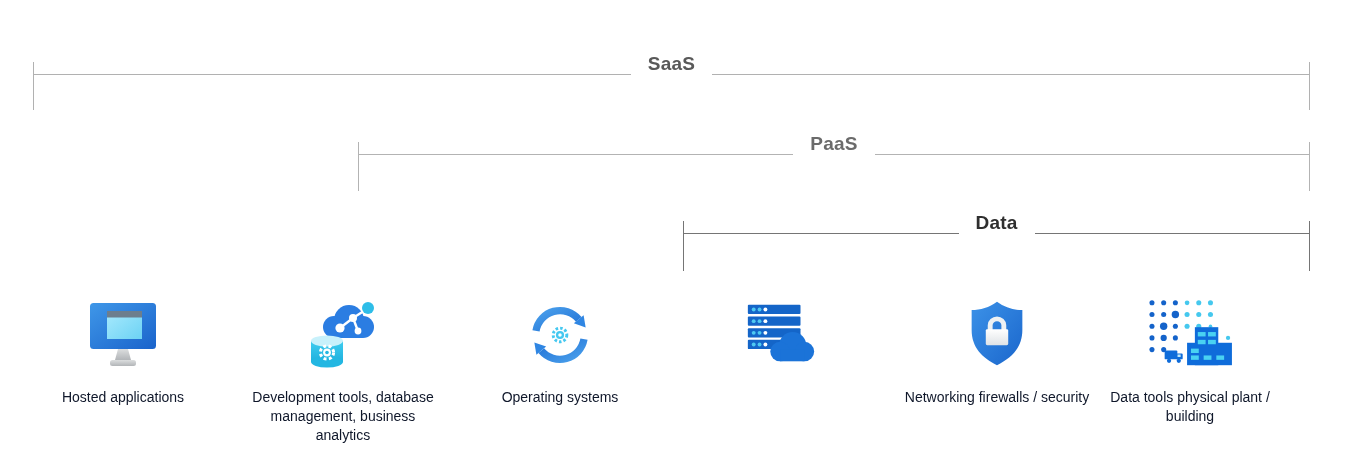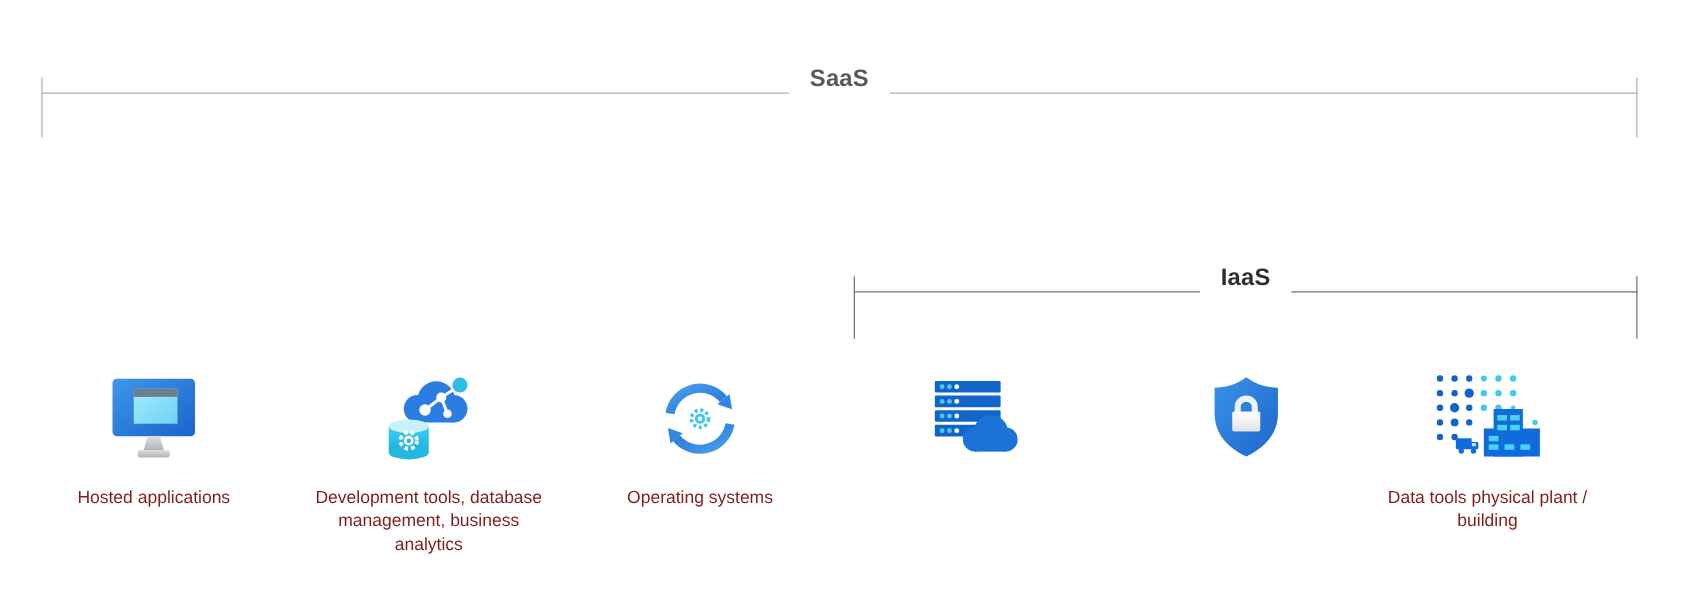--- a/index.html
+++ b/index.html
@@ -21,21 +21,21 @@
   #bracket-saas .vert{height:48px;}
   #bracket-paas{left:358px;top:101px;width:952px;}
   #bracket-paas .vert{height:49px;}
   #bracket-iaas{left:683px;top:180px;width:627px;}
   #bracket-iaas .vert{height:50px;}
   #bracket-iaas .seg{border-top-width:1.8px;}
   #bracket-iaas .vert{border-left-width:1.8px;}
   
   .item{position:absolute;top:288px;text-align:center;}
   .icon-box{height:92px;display:flex;align-items:center;justify-content:center;}
-  .item-label{margin:8px auto 0;font-size:14px;line-height:19px;color:#7f1d1d;}
+  .item-label{margin:8px auto 0;font-size:14px;line-height:19px;color:#0f172a;}
   #item-0{left:18px;width:210px;}
   #item-1{left:238px;width:210px;}
   #item-1 .item-label{max-width:196px;}
   #item-2{left:455px;width:210px;}
   #item-3{left:676px;width:210px;}
   #item-4{left:882px;width:230px;}
   #item-5{left:1078px;width:224px;}
   #item-5 .item-label{max-width:202px;}
 </style>
 </head>
@@ -44,24 +44,31 @@
 <div id="canvas">
 
   <div class="bracket" id="bracket-saas" style="--lc: #b1b1b1;">
     <span class="seg"></span>
     <span class="blabel" style="color: rgb(89, 89, 89);">SaaS</span>
     <span class="seg"></span>
     <span class="vert left"></span>
     <span class="vert right"></span>
   </div>
 
+  <div class="bracket" id="bracket-paas" style="--lc: #b3b3b3;">
+    <span class="seg"></span>
+    <span class="blabel" style="color: rgb(107, 107, 107);">PaaS</span>
+    <span class="seg"></span>
+    <span class="vert left"></span>
+    <span class="vert right"></span>
+  </div>
 
   <div class="bracket" id="bracket-iaas" style="--lc: #757575;">
     <span class="seg"></span>
-    <span class="blabel" style="color: rgb(47, 47, 47);">IaaS</span>
+    <span class="blabel" style="color: rgb(47, 47, 47);">Data</span>
     <span class="seg"></span>
     <span class="vert left"></span>
     <span class="vert right"></span>
   </div>
 
   <div class="item" id="item-0">
     <div class="icon-box">
       <svg width="80" height="80" viewBox="0 0 80 80" aria-hidden="true">
         <defs>
           <linearGradient id="mon-g" x1="0" y1="0" x2="1" y2="1">
@@ -195,20 +202,21 @@
           <linearGradient id="lock-g" x1="0" y1="0" x2="0" y2="1">
             <stop offset="0" stop-color="#ffffff"></stop>
               <stop offset="1" stop-color="#dfe3e6"></stop>
           </linearGradient>
         </defs>
         <path d="M 40 7 C 48 13, 57 15.5, 66 15.5 L 66 36 C 66 54, 55 64.5, 40 72 C 25 64.5, 14 54, 14 36 L 14 15.5 C 23 15.5, 32 13, 40 7 Z" fill="url(#shield-g)"></path>
         <path d="M 33 36 V 31 a 7 6.5 0 0 1 14 0 V 36" fill="none" stroke="#eef1f3" stroke-width="5" stroke-linecap="round"></path>
         <rect x="28.5" y="35" width="23" height="16.5" rx="1.5" fill="url(#lock-g)"></rect>
       </svg>
     </div>
+    <div class="item-label">Networking firewalls / security</div>
   </div>
 
   <div class="item" id="item-5">
     <div class="icon-box">
       <svg width="92" height="78" viewBox="0 0 92 80" aria-hidden="true">
 
         <g>
           <circle cx="7" cy="8" r="2.6" fill="#1463ca"></circle>
             <circle cx="19" cy="8" r="2.6" fill="#1463ca"></circle>
             <circle cx="31" cy="8" r="2.6" fill="#1463ca"></circle>

